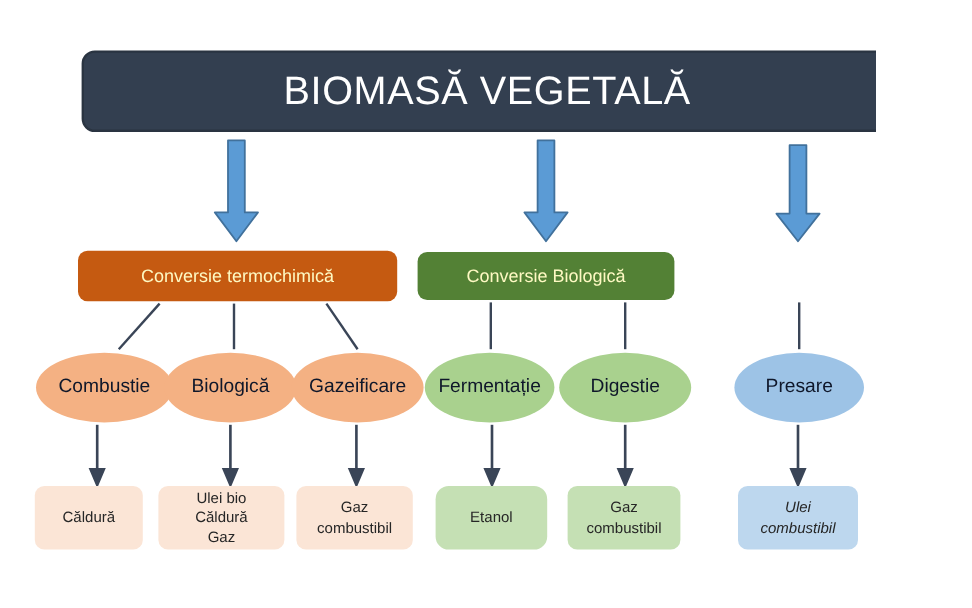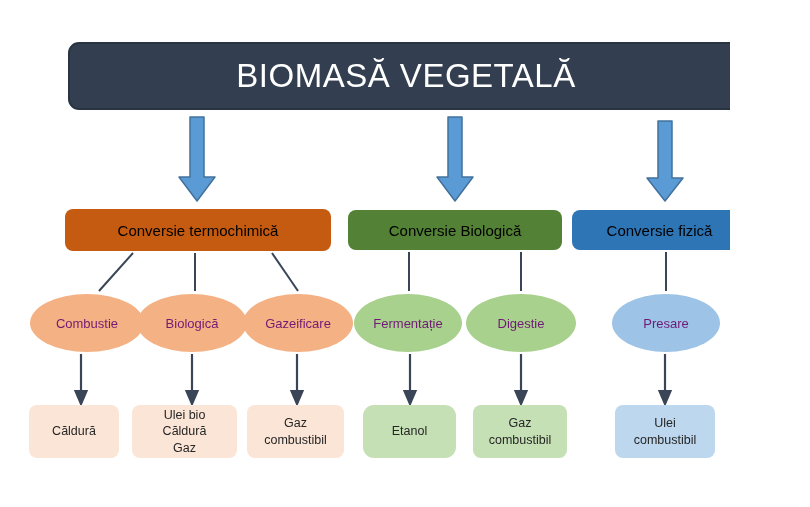--- a/index.html
+++ b/index.html
@@ -37,37 +37,37 @@
     letter-spacing: 0.5px;
     white-space: nowrap;
   }
   .cat-box {
     position: absolute;
     border-radius: 8px;
     display: flex; align-items: center; justify-content: center;
     box-sizing: border-box;
   }
   .cat-box span {
-    color: #000000;
+    color: #fef9c3;
     font-size: 15px;
     white-space: nowrap;
   }
   .b1 { left: 65px;  top: 209px; width: 266px; height: 42px; background: #C55A11; }
   .b2 { left: 348px; top: 210px; width: 214px; height: 40px; background: #538135; }
   .b3 { left: 572px; top: 210px; width: 175px; height: 40px; background: #2E75B6; }
 
   .ellipse {
     position: absolute;
     top: 294px; height: 58px;
     border-radius: 50%;
     display: flex; align-items: center; justify-content: center;
   }
   .ellipse span {
-    color: #701a75;
-    font-size: 13px;
+    color: #0f172a;
+    font-size: 16px;
     white-space: nowrap;
   }
   .e1 { left: 30px;  width: 114px; background: #F4B183; }
   .e2 { left: 137px; width: 110px; background: #F4B183; }
   .e3 { left: 243px; width: 110px; background: #F4B183; }
   .e4 { left: 354px; width: 108px; background: #A9D18E; }
   .e5 { left: 466px; width: 110px; background: #A9D18E; }
   .e6 { left: 612px; width: 108px; background: #9DC3E6; }
 
   .out-box {
@@ -81,21 +81,21 @@
     color: #262626;
     font-size: 12.5px;
     line-height: 1.3;
     white-space: pre-line;
   }
   .o1 { left: 29px;  width: 90px;  background: #FBE5D6; }
   .o2 { left: 132px; width: 105px; background: #FBE5D6; }
   .o3 { left: 247px; width: 97px;  background: #FBE5D6; }
   .o4 { left: 363px; width: 93px;  background: #C5E0B4; border-radius: 11px; }
   .o5 { left: 473px; width: 94px;  background: #C5E0B4; }
-  .o6 { left: 615px; width: 100px; background: #BDD7EE; }
+  .o6 { left: 615px; width: 100px; background: #BDD7EE; font-style: italic; }
 </style>
 </head>
 <body>
 
 <div class="diagram">
 
   <svg class="connector-layer" viewBox="0 0 810 507">
 
     <g>
       <polygon points="190,117 204,117 204,177 215,177 197,201 179,177 190,177" fill="#5B9BD5" stroke="#41719C" stroke-width="1.5" stroke-linejoin="round"></polygon>
@@ -135,23 +135,20 @@
   <div class="title-box">
     <span>BIOMASĂ VEGETALĂ</span>
   </div>
 
   <div class="cat-box b1">
     <span>Conversie termochimică</span>
   </div>
   <div class="cat-box b2">
     <span>Conversie Biologică</span>
   </div>
-  <div class="cat-box b3">
-    <span>Conversie fizică</span>
-  </div>
 
   <div class="ellipse e1">
     <span>Combustie</span>
   </div>
   <div class="ellipse e2">
     <span>Biologică</span>
   </div>
   <div class="ellipse e3">
     <span>Gazeificare</span>
   </div>

